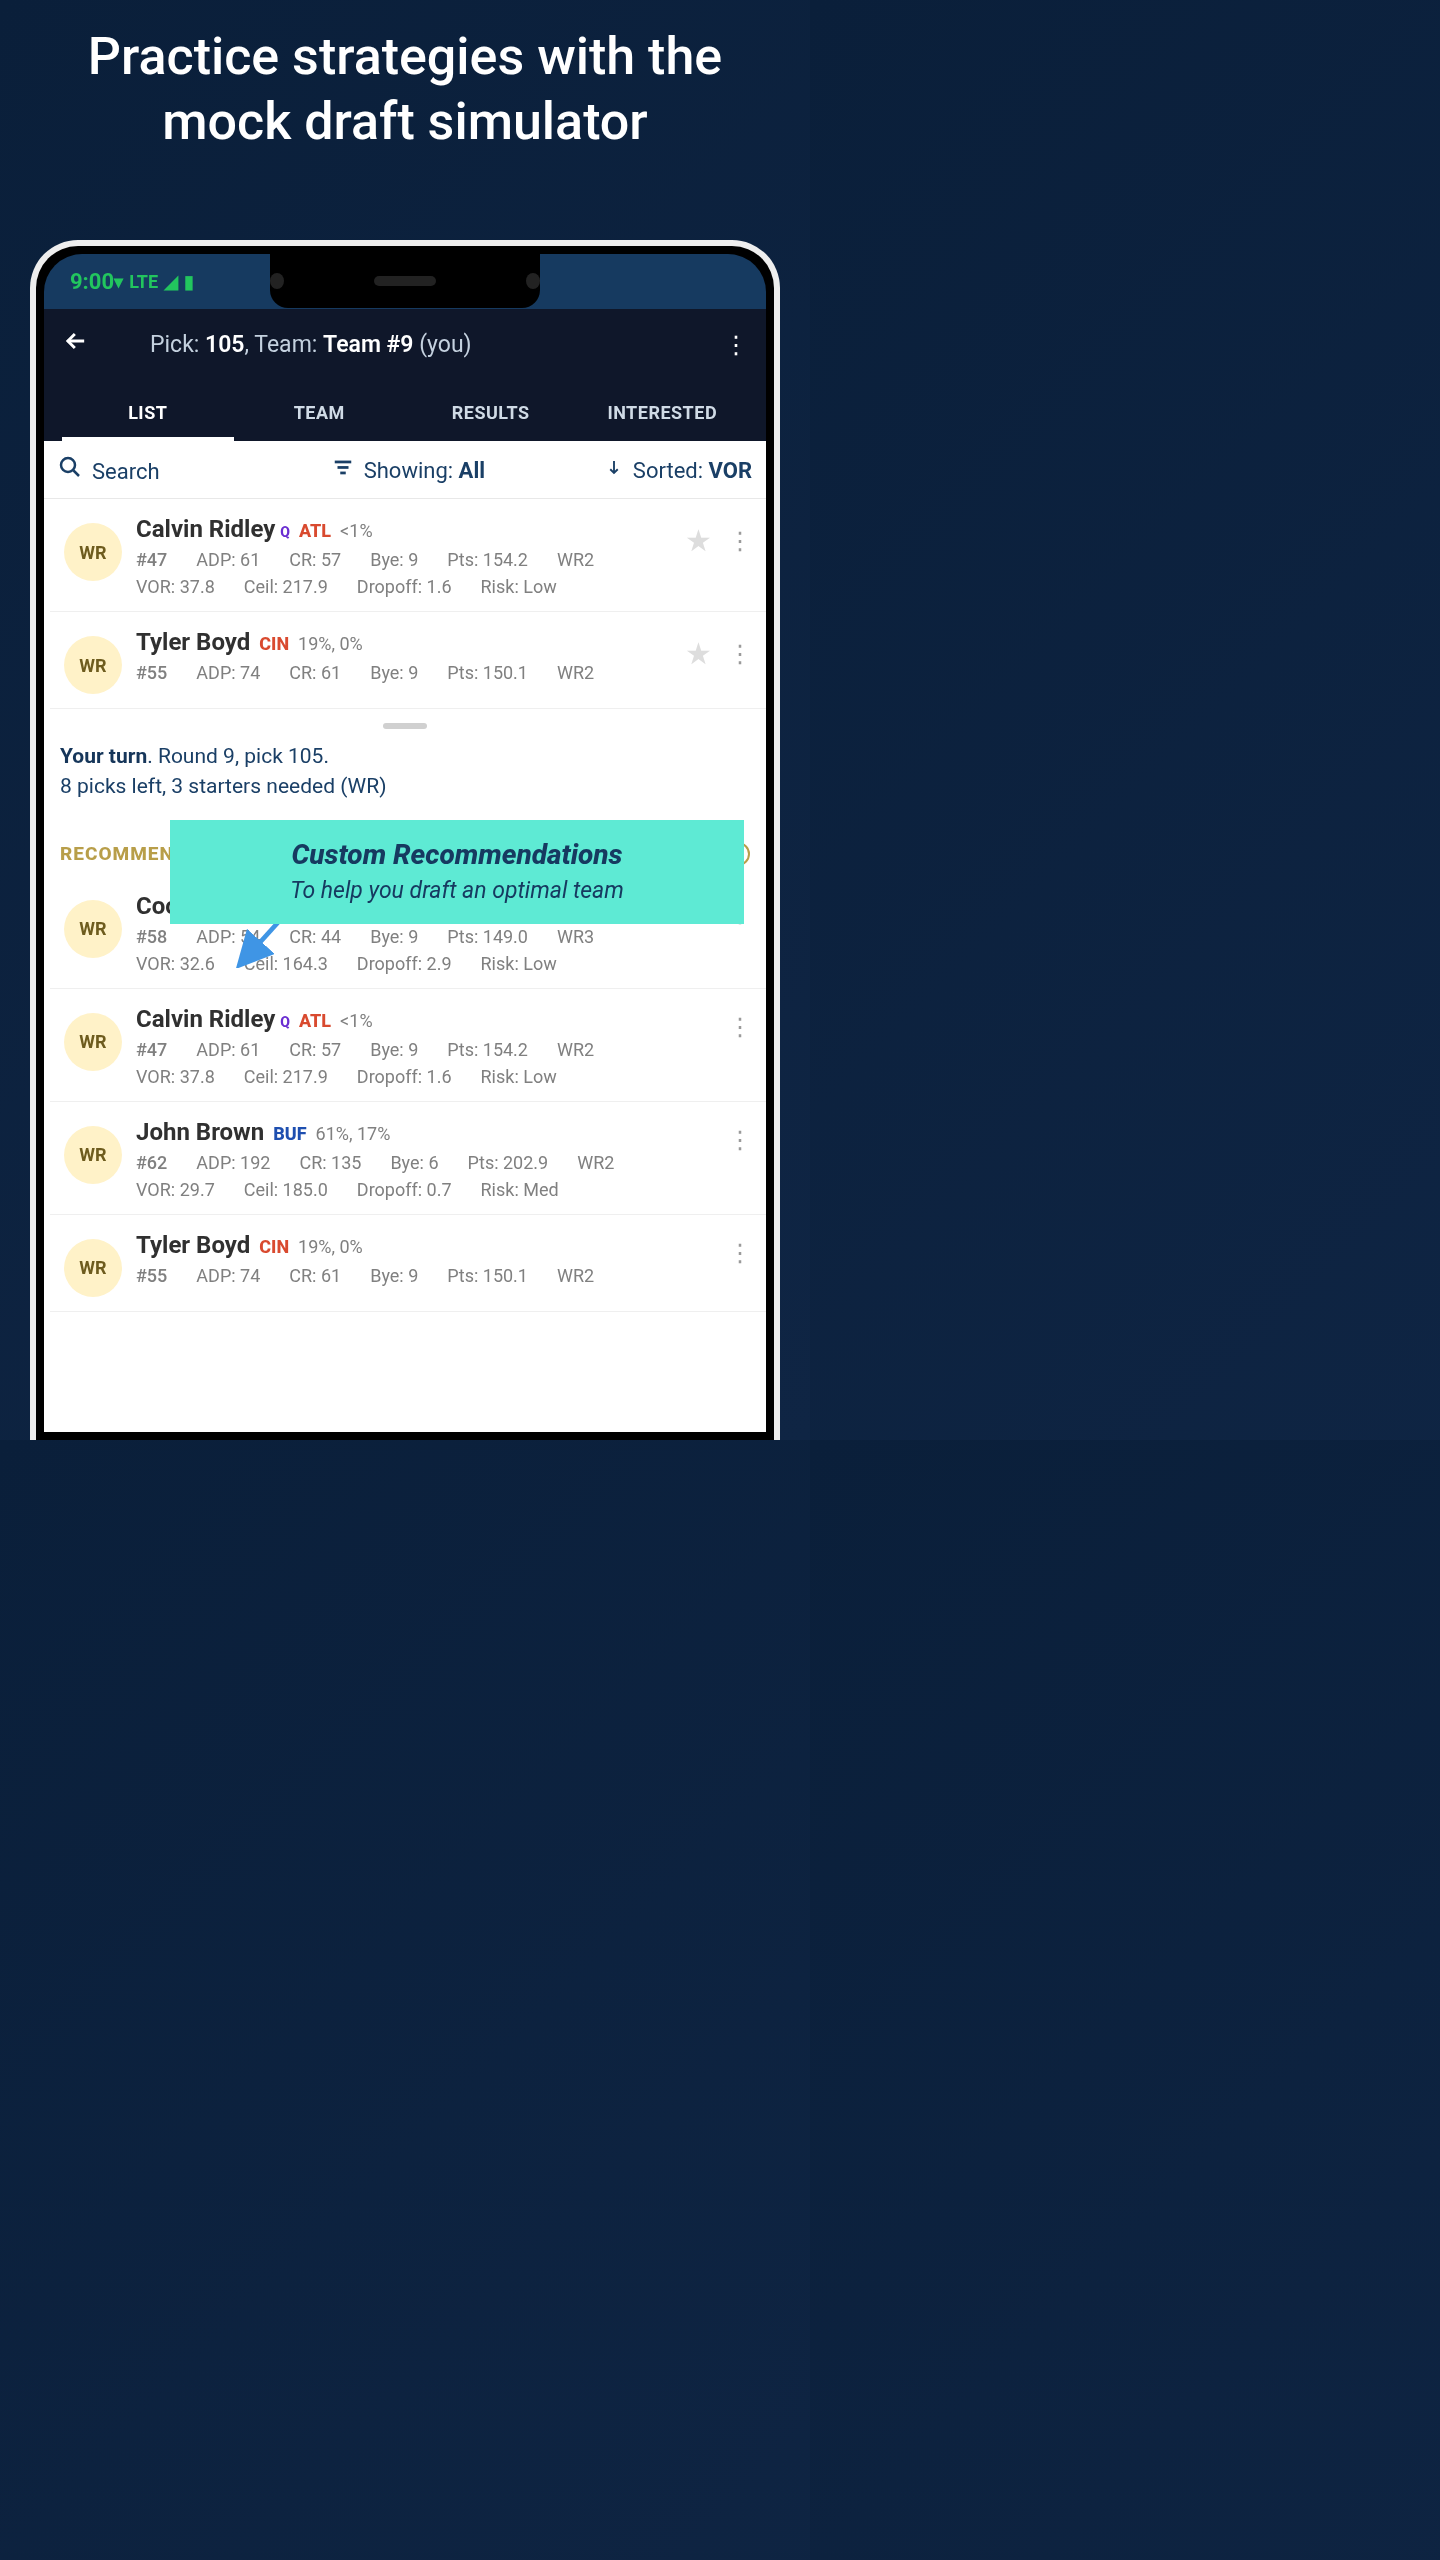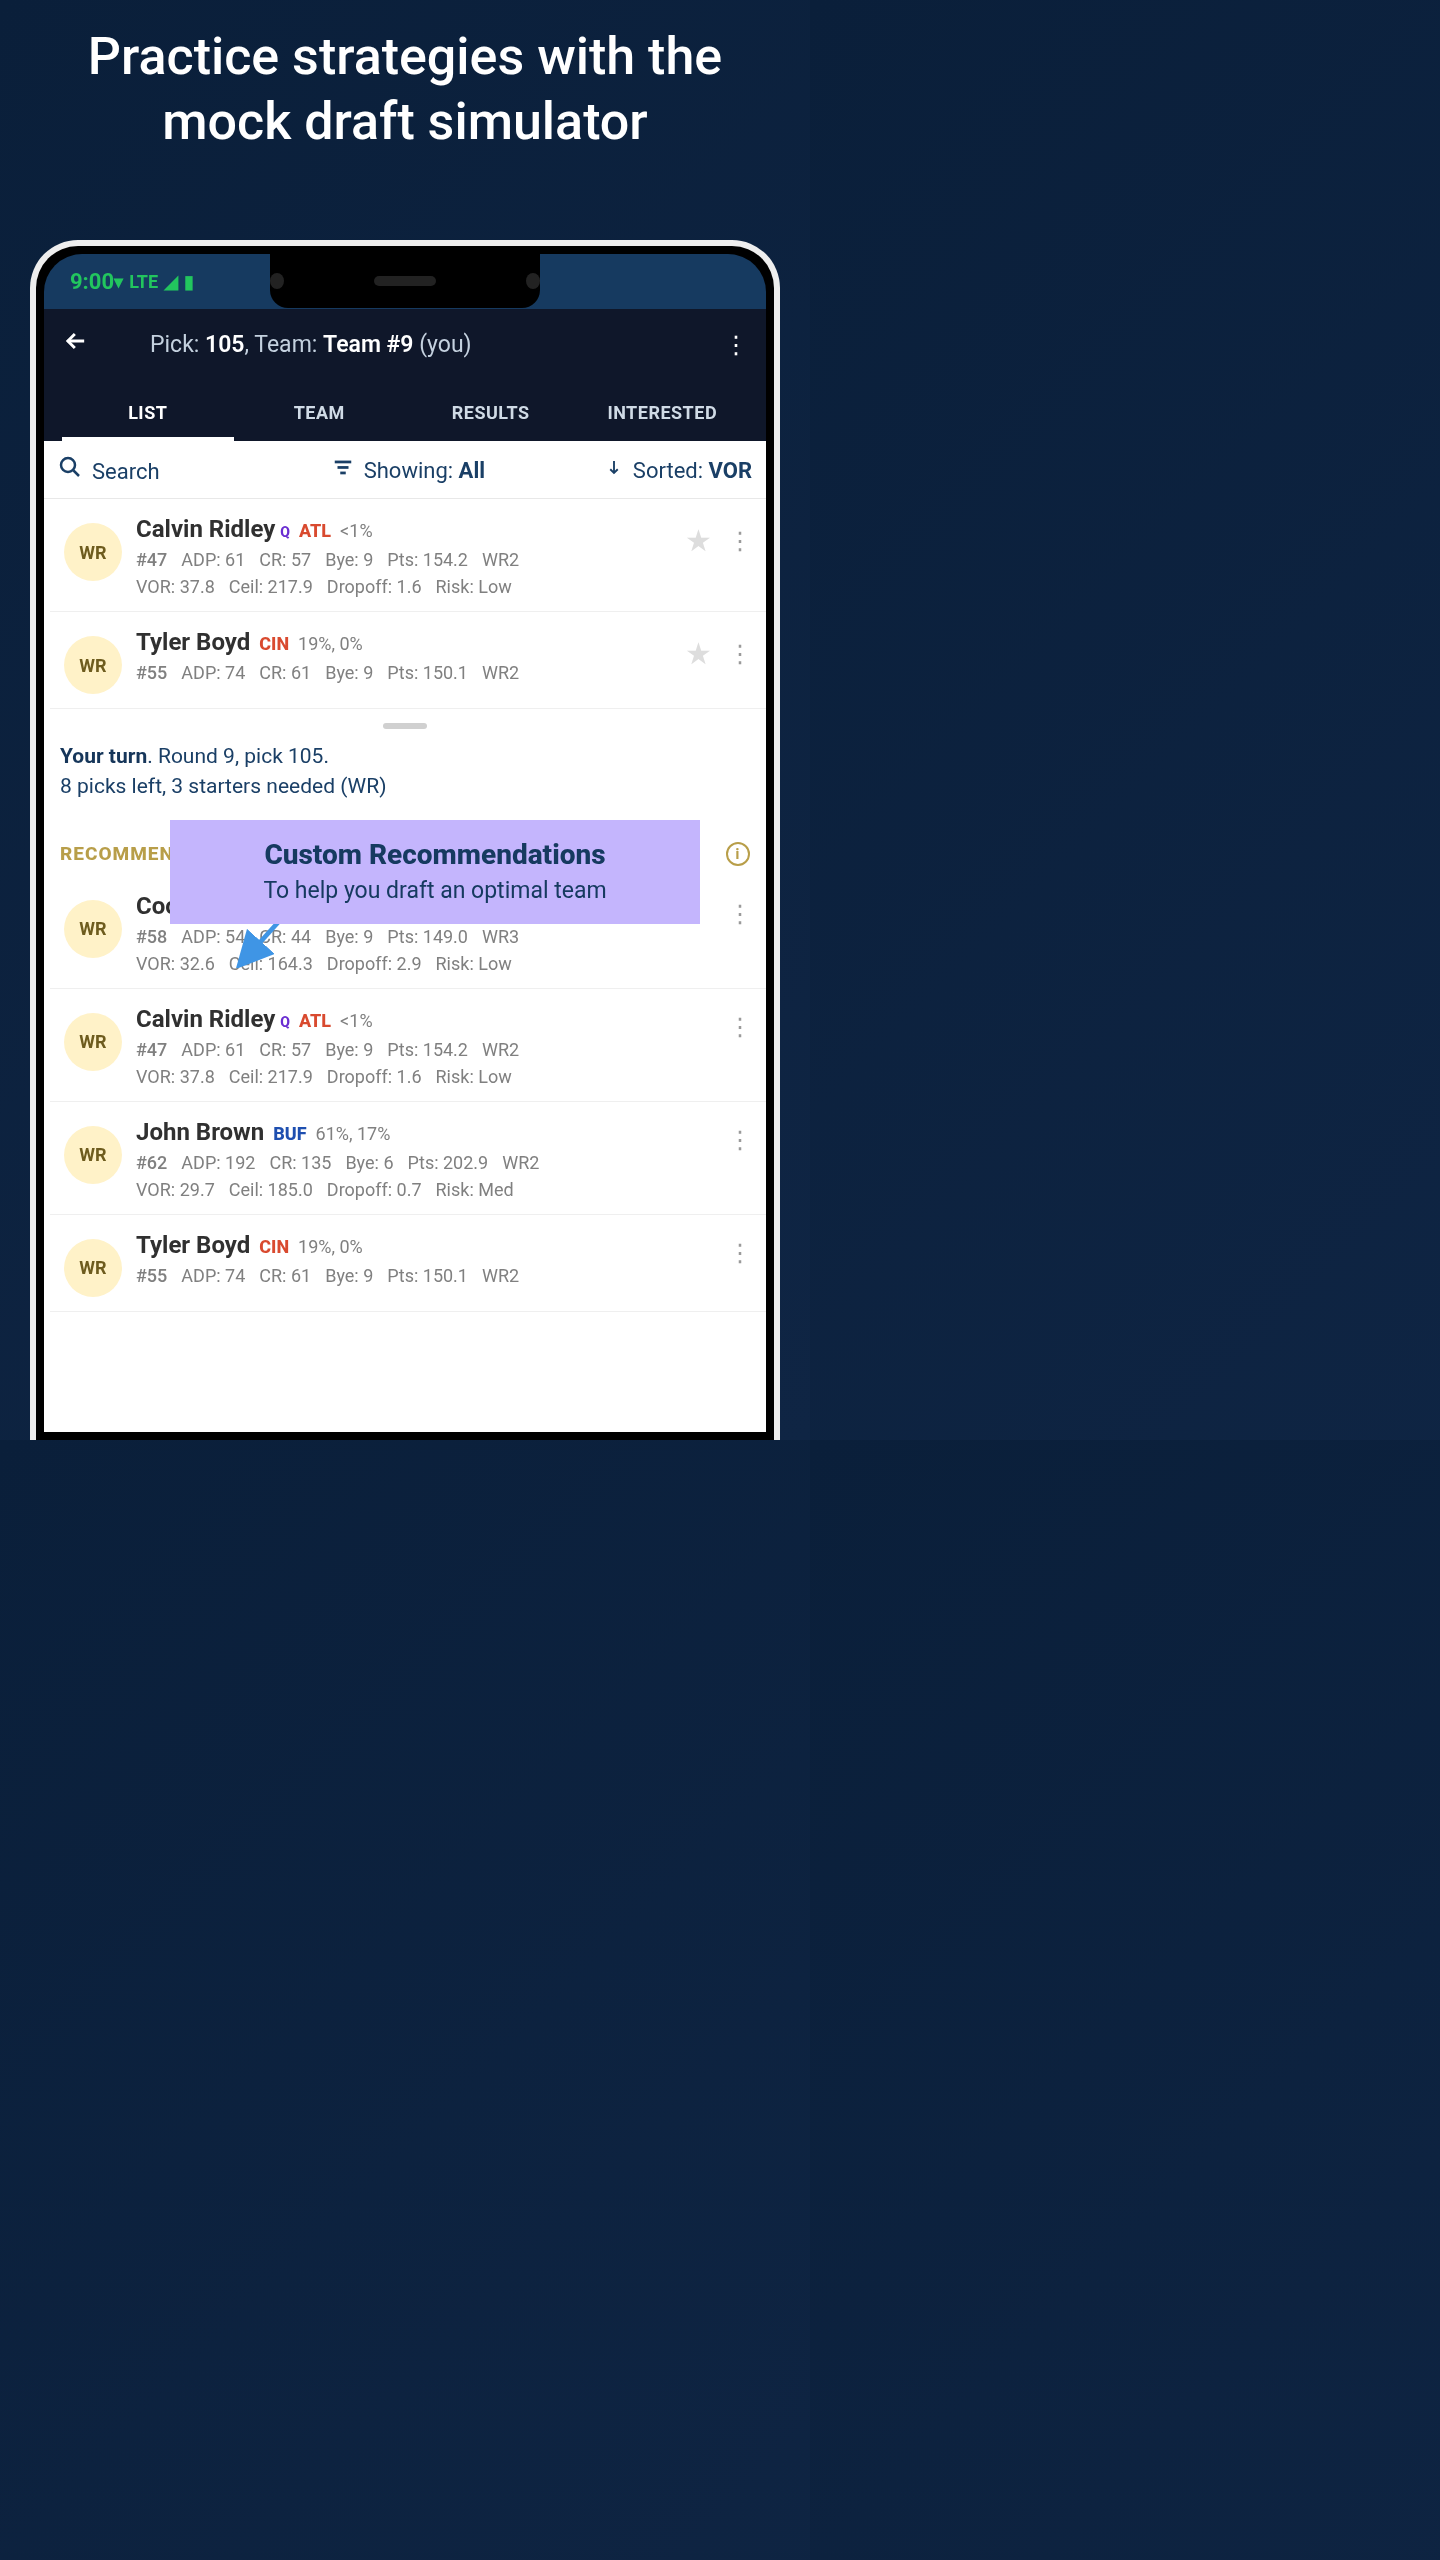--- a/index.html
+++ b/index.html
@@ -170,21 +170,21 @@
   .team-code { font-size: 18px; font-weight: 800; }
   .team-ATL, .team-CIN { color: #d94a2f; }
   .team-LAR { color: #1f3b70; }
   .team-BUF { color: #1e4fb0; }
   .meta { color: #808080; font-size: 18px; }
   .line2, .line3 {
     color: #808080;
     font-size: 18px;
     margin-top: 6px;
     display: flex;
-    gap: 14px;
+    gap: 29px;
     flex-wrap: wrap;
   }
   .rank { color: #808080; font-weight: 500; }
   .row-actions {
     display: flex;
     align-items: center;
     gap: 16px;
     margin-top: 8px;
   }
   .star { color: #ddd; font-size: 30px; }
@@ -218,25 +218,26 @@
   }
   .info-circle {
     width: 24px; height: 24px; border: 2px solid #b89e49; border-radius: 50%;
     color: #b89e49; font-size: 14px; display: flex; align-items: center; justify-content: center;
   }
 
   .callout {
     position: absolute;
     top: 0px;
     left: 126px;
-    width: 530px;
-    background: #c4b5fd;
+    width: 574px;
+    background: #5eead4;
     padding: 18px 16px 20px;
     z-index: 60;
     text-align: center;
+    font-style: italic;
   }
   .callout-title {
     color: #163a60;
     font-size: 28px;
     font-weight: 800;
   }
   .callout-sub {
     color: #163a60;
     font-size: 23px;
     margin-top: 6px;

